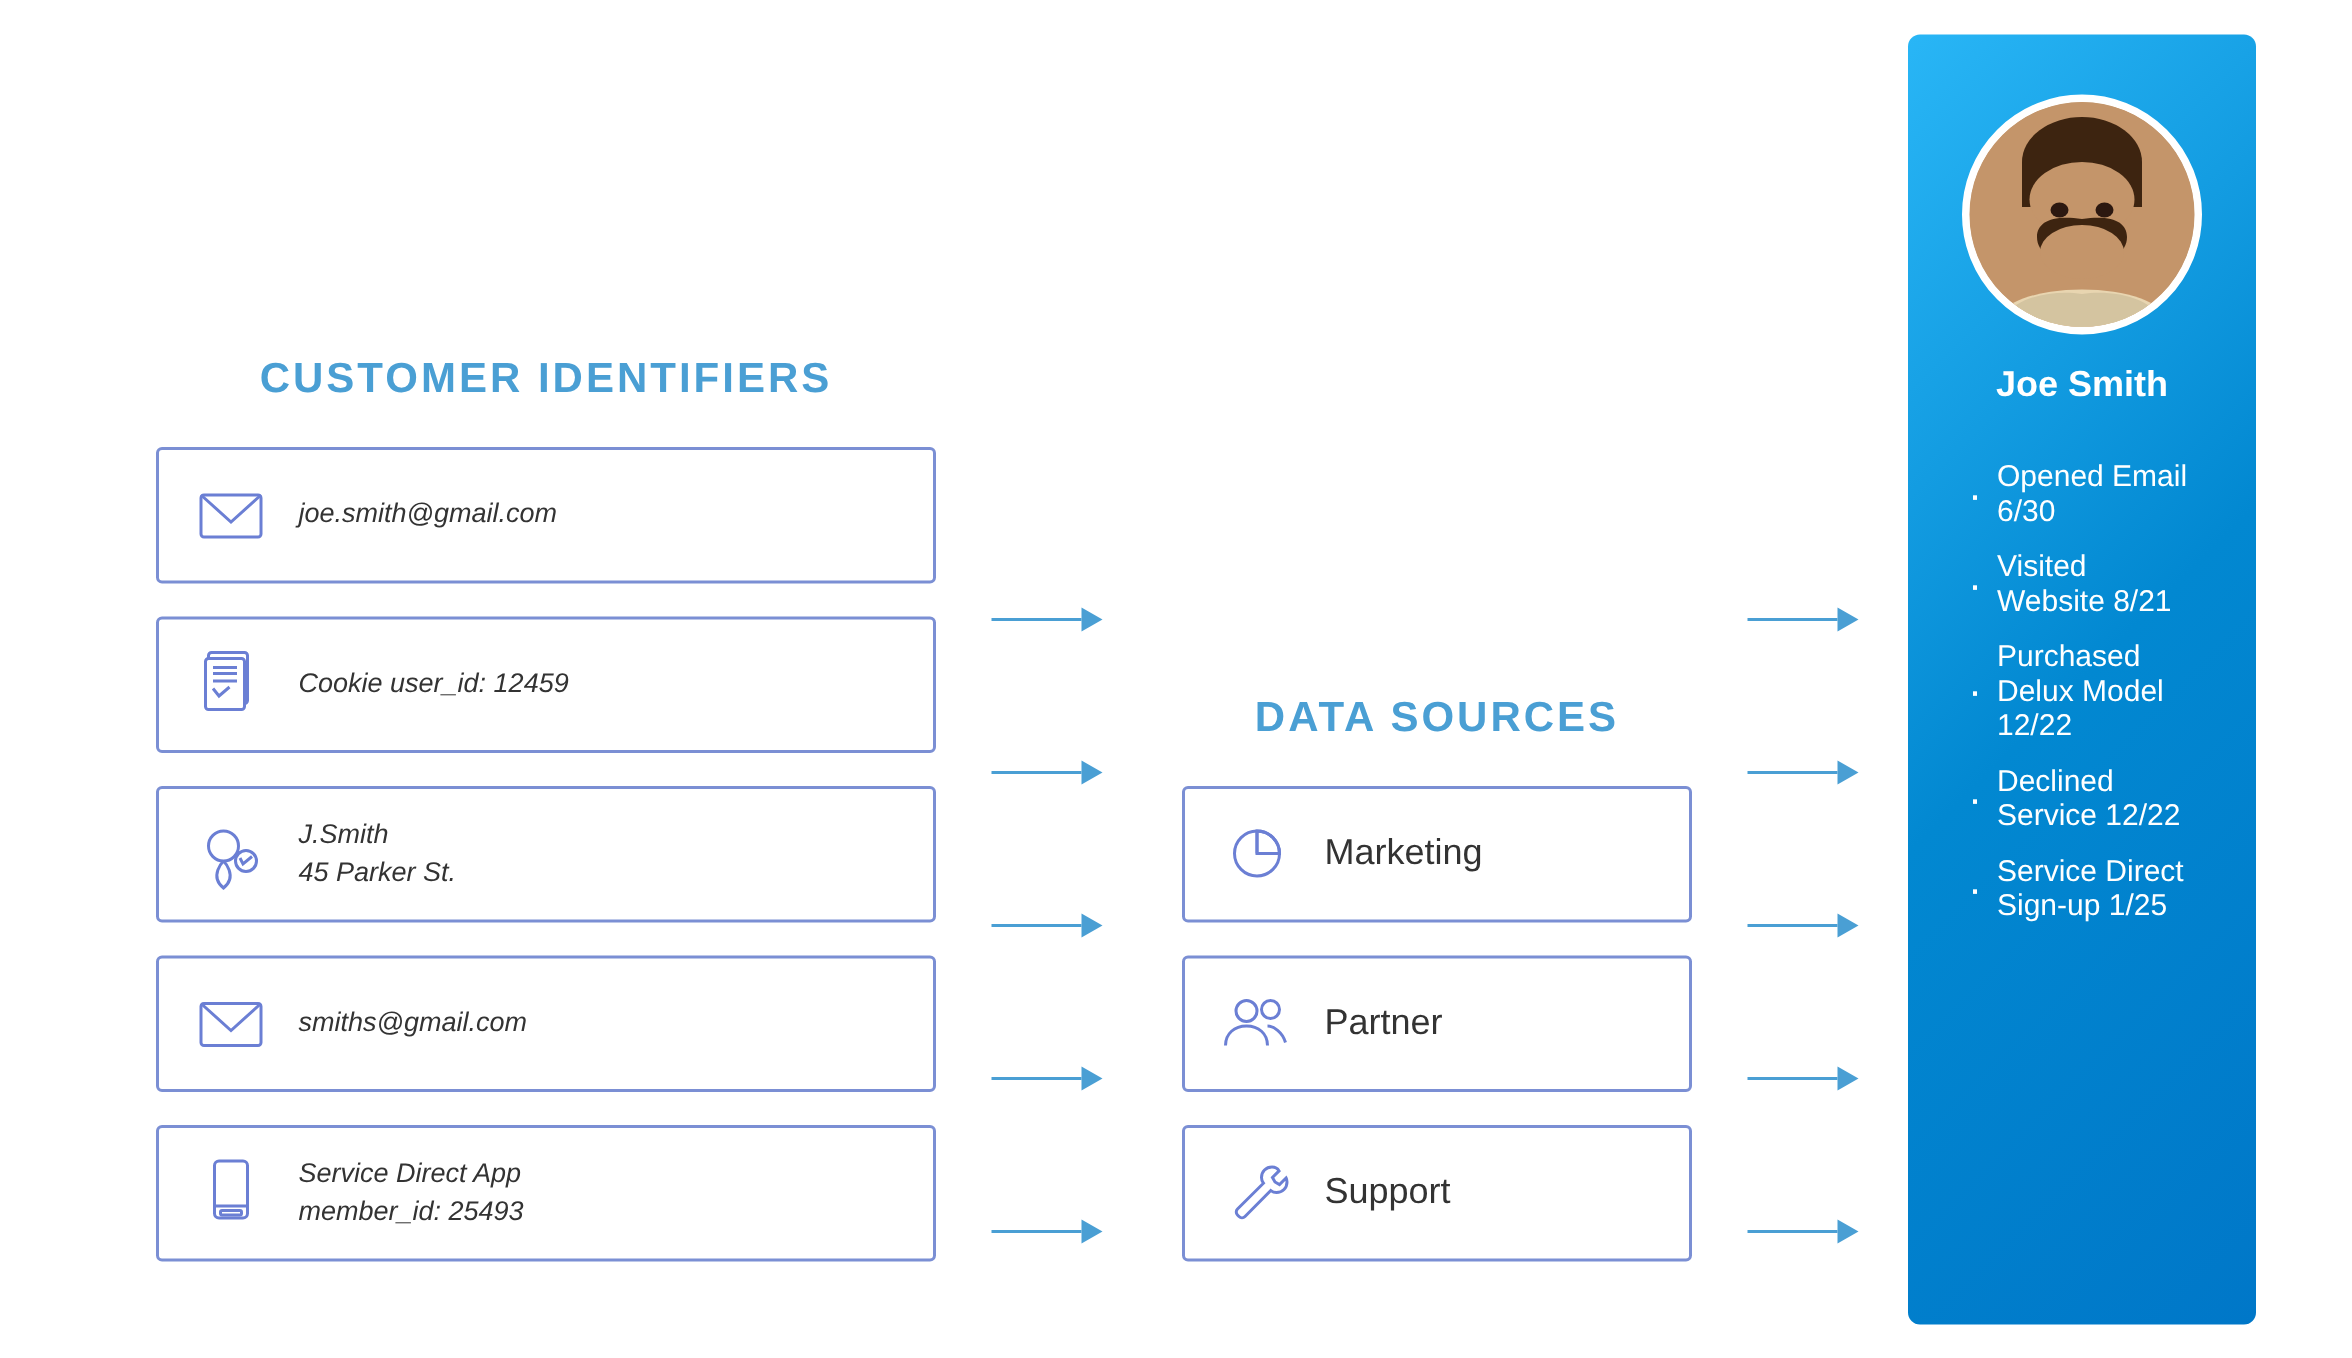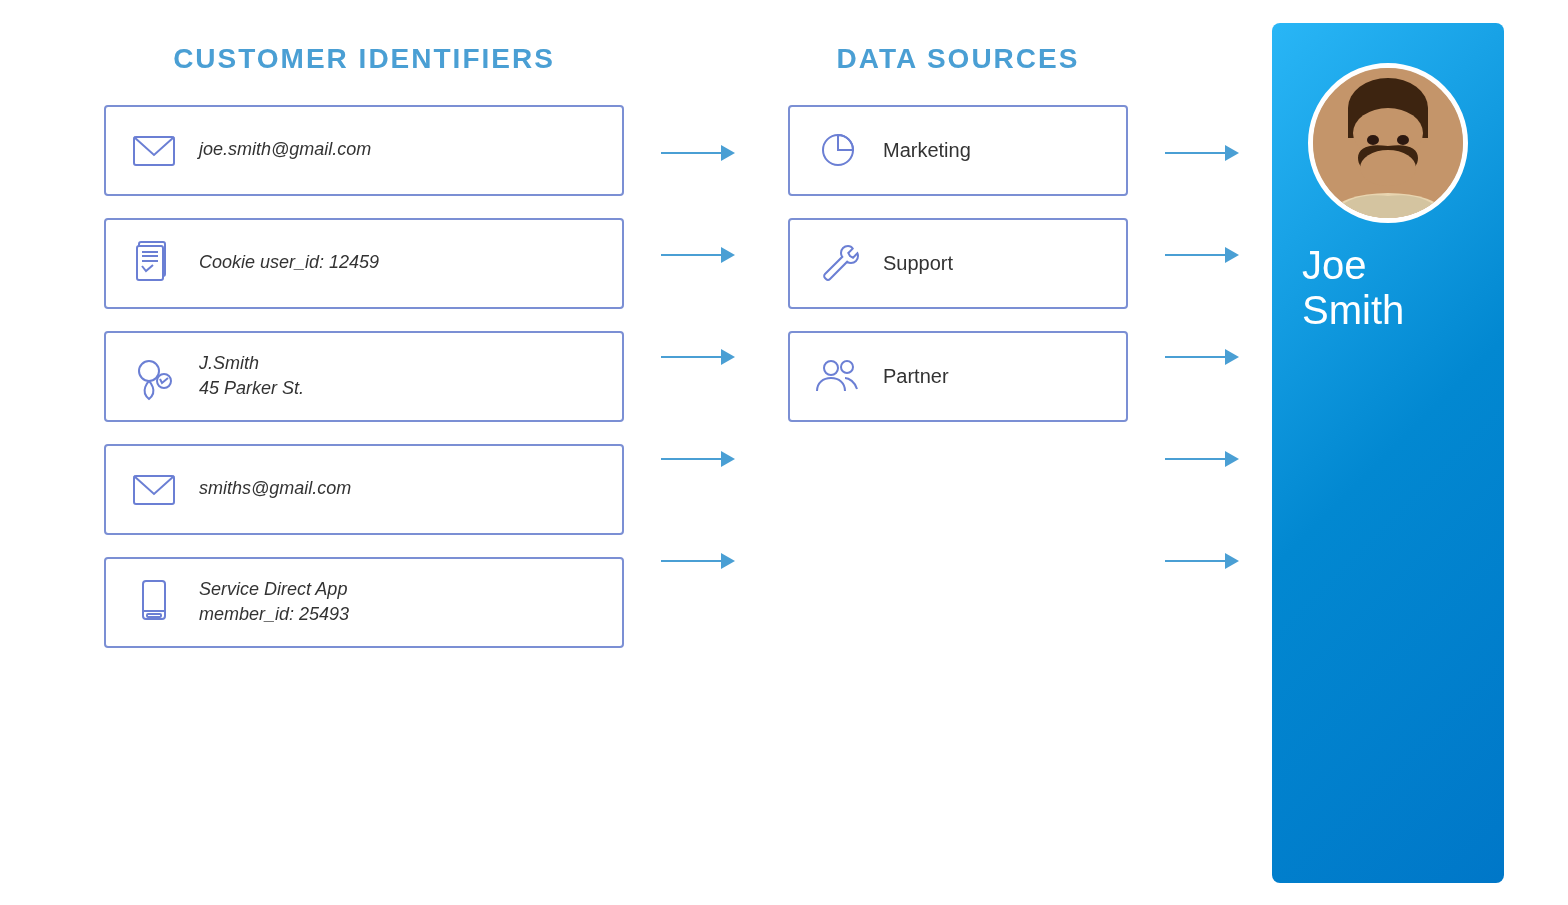--- a/index.html
+++ b/index.html
@@ -10,21 +10,21 @@
       height: 905px;
       overflow: hidden;
       display: flex;
       align-items: center;
       justify-content: center;
     }
     .main-container {
       display: flex;
       width: 1440px;
       height: 860px;
-      align-items: flex-start;
+      align-items: flex-end;
       gap: 17px;
     }
     .left-section {
       display: flex;
       flex-direction: column;
       width: 580px;
       padding: 20px 20px 20px 40px;
     }
     .middle-section {
       display: flex;
@@ -88,21 +88,21 @@
     .datasource-box .icon {
       width: 55px;
       height: 55px;
       display: flex;
       align-items: center;
       justify-content: center;
       flex-shrink: 0;
       margin-right: 18px;
     }
     .datasource-box .label {
-      font-size: 20px;
+      font-size: 24px;
       color: #333;
     }
     .arrow {
       display: flex;
       align-items: center;
       color: #4a9fd4;
     }
     .arrow-line {
       width: 60px;
       height: 2px;
@@ -129,22 +129,22 @@
       border-radius: 50%;
       border: 5px solid #fff;
       overflow: hidden;
       margin-bottom: 20px;
       background: #c8a07a;
       display: flex;
       align-items: center;
       justify-content: center;
     }
     .customer-name {
-      font-size: 40px;
-      font-weight: 400;
+      font-size: 24px;
+      font-weight: 700;
       color: #fff;
       margin-bottom: 36px;
     }
     .activity-list {
       list-style: none;
       width: 100%;
       padding: 0 10px;
     }
     .activity-list li {
       font-size: 20px;
@@ -299,37 +299,37 @@
         </svg>
       </div>
       <span class="label">Marketing</span>
     </div>
 
 
 
     <div class="datasource-box">
       <div class="icon">
         <svg class="icon-svg" viewBox="0 0 50 50" stroke="#6b7fd4" fill="none" stroke-width="2.5">
-          <path d="M35 8 C31 8 28 11 28 15 C28 16.5 28.5 17.8 29.3 18.8 L12 36 C10.9 37.1 10.9 38.9 12 40 L13 41 C14.1 42.1 15.9 42.1 17 41 L34.2 23.7 C35.2 24.5 36.5 25 38 25 C42 25 45 22 45 18 C45 17 44.8 16.1 44.4 15.3 L40 19.7 L37 18 L35.3 15 L39.7 10.6 C38.9 9.2 37.1 8 35 8 Z"></path>
-        </svg>
-      </div>
-      <span class="label">Support</span>
-    </div>
-
-    <div class="datasource-box">
-      <div class="icon">
-        <svg class="icon-svg" viewBox="0 0 50 50" stroke="#6b7fd4" fill="none" stroke-width="2.5">
           <circle cx="18" cy="17" r="7"></circle>
           <path d="M4 40 C4 32 10 27 18 27 C26 27 32 32 32 40"></path>
           <circle cx="34" cy="16" r="6"></circle>
           <path d="M32 27 C36 27 42 31 44 38"></path>
         </svg>
       </div>
       <span class="label">Partner</span>
     </div>
+
+    <div class="datasource-box">
+      <div class="icon">
+        <svg class="icon-svg" viewBox="0 0 50 50" stroke="#6b7fd4" fill="none" stroke-width="2.5">
+          <path d="M35 8 C31 8 28 11 28 15 C28 16.5 28.5 17.8 29.3 18.8 L12 36 C10.9 37.1 10.9 38.9 12 40 L13 41 C14.1 42.1 15.9 42.1 17 41 L34.2 23.7 C35.2 24.5 36.5 25 38 25 C42 25 45 22 45 18 C45 17 44.8 16.1 44.4 15.3 L40 19.7 L37 18 L35.3 15 L39.7 10.6 C38.9 9.2 37.1 8 35 8 Z"></path>
+        </svg>
+      </div>
+      <span class="label">Support</span>
+    </div>
   </div>
 
   <div class="arrows-column-right">
     <div class="arrow-spacer">
       <div class="arrow">
         <div class="arrow-line"></div>
         <div class="arrow-head"></div>
       </div>
     </div>
     <div class="arrow-spacer">
@@ -382,14 +382,21 @@
         <ellipse cx="75" cy="100" rx="28" ry="18" fill="#c4956a"></ellipse>
 
         <ellipse cx="75" cy="145" rx="55" ry="20" fill="#e8d5b0"></ellipse>
 
         <path d="M20 150 C25 130 55 125 75 128 C95 125 125 130 130 150 Z" fill="#d4c4a0"></path>
       </svg>
     </div>
 
     <div class="customer-name">Joe Smith</div>
 
+    <ul class="activity-list">
+      <li>Opened Email 6/30</li>
+      <li>Visited Website 8/21</li>
+      <li>Purchased Delux Model 12/22</li>
+      <li>Declined Service 12/22</li>
+      <li>Service Direct Sign-up 1/25</li>
+    </ul>
   </div>
 </div>
 
 </body></html>

